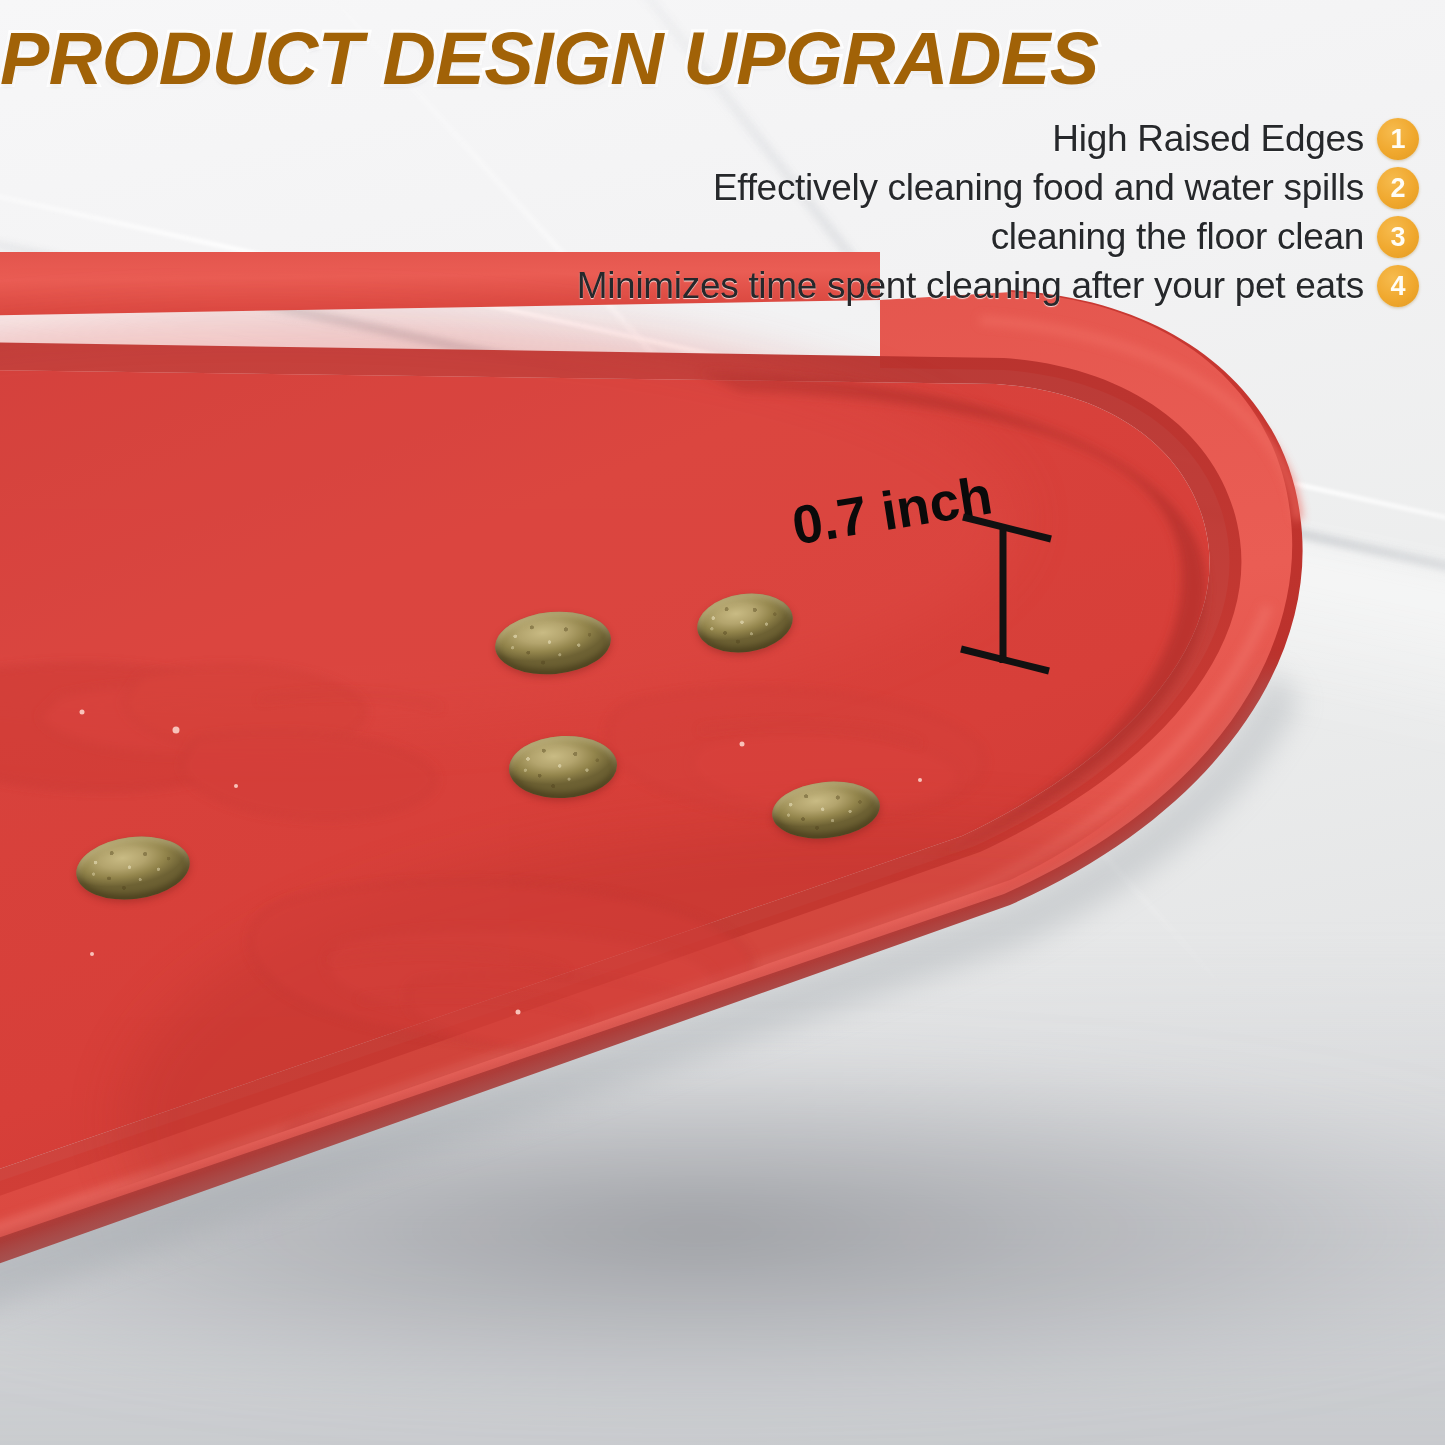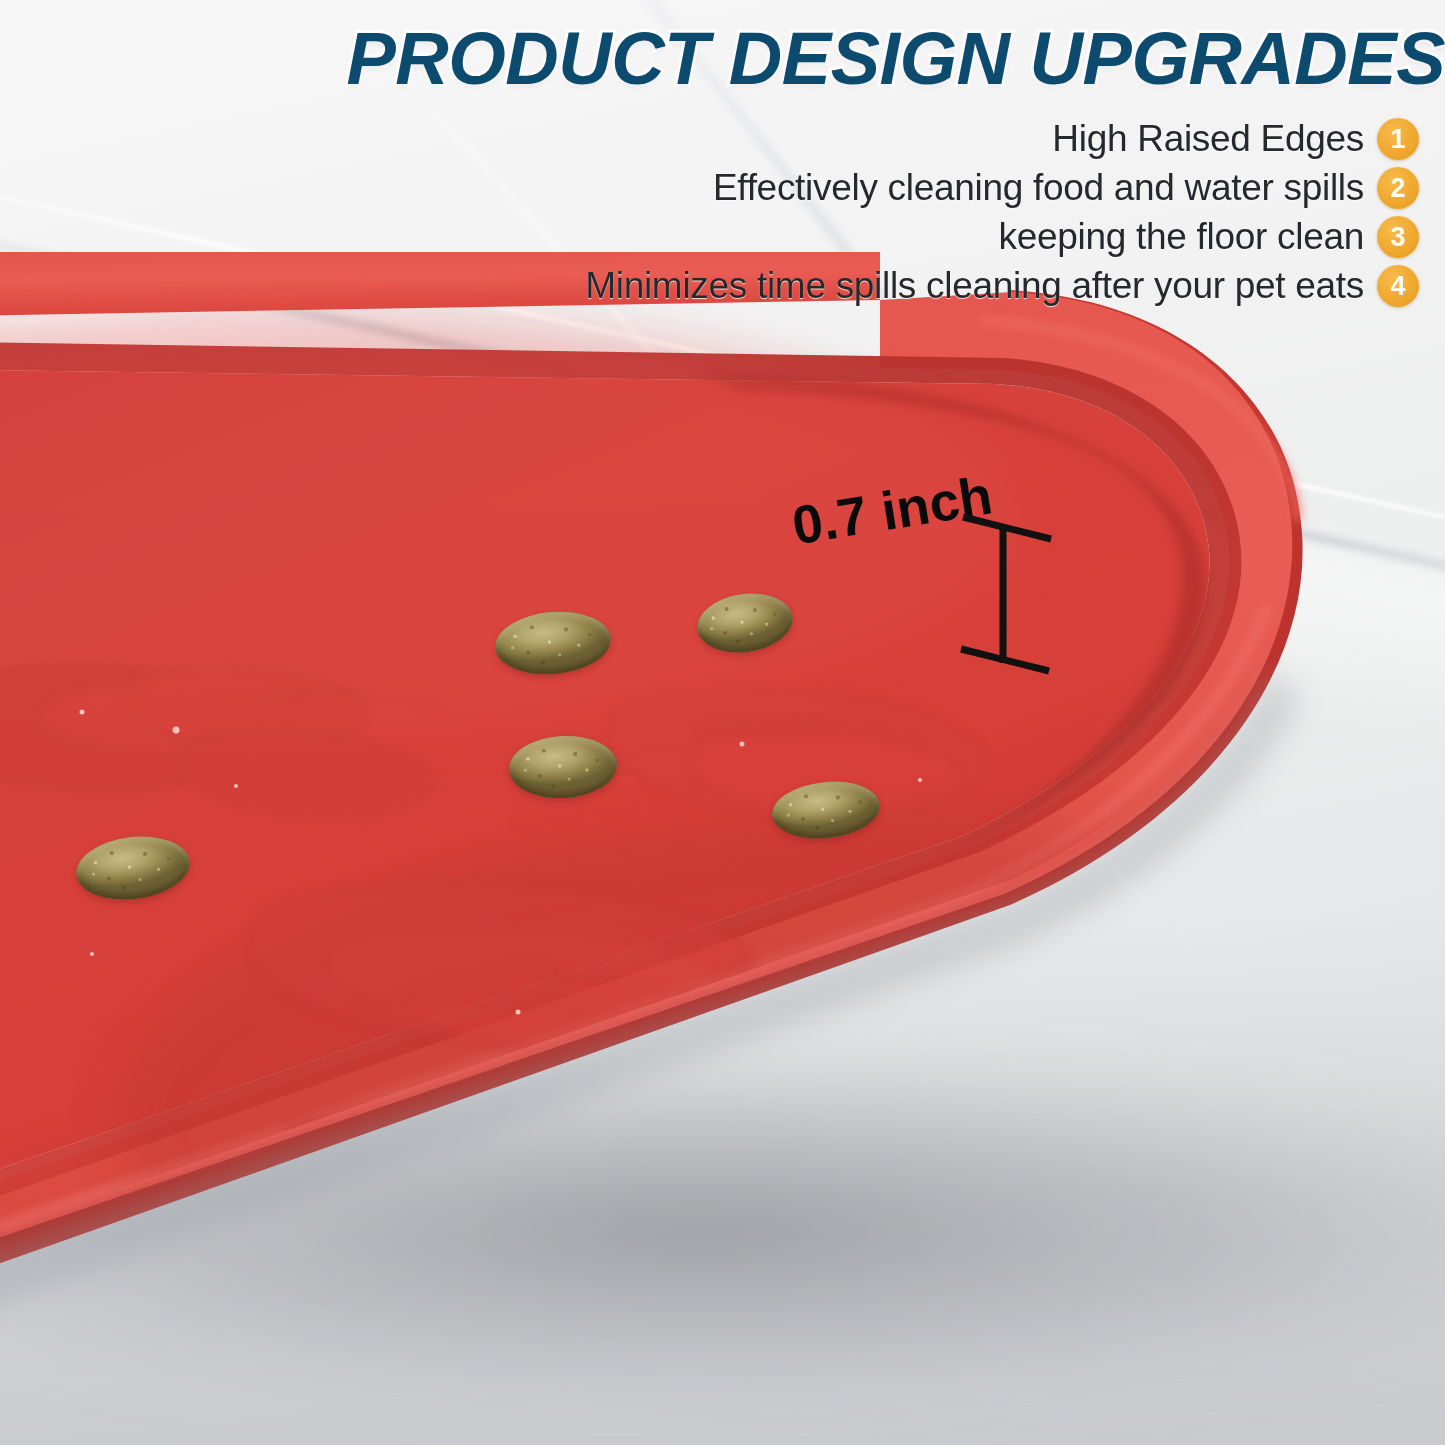--- a/index.html
+++ b/index.html
@@ -108,26 +108,26 @@
       radial-gradient(circle at 82% 42%, rgba(95,80,38,.75) 0 1.6px, transparent 2px),
       radial-gradient(circle at 40% 80%, rgba(80,66,30,.8) 0 1.8px, transparent 2.2px),
       radial-gradient(circle at 15% 52%, rgba(238,230,192,.7) 0 1.4px, transparent 1.9px);
   }
 
   
   #headline {
     position: absolute;
     left: 0; right: 0;
     top: 16px;
-    text-align: right;
+    text-align: left;
     font-size: 74px;
     font-weight: bold;
     font-style: italic;
     letter-spacing: -0.5px;
-    color: #0c4a6e;
+    color: #a16207;
     white-space: nowrap;
     -webkit-text-stroke: 6px #ffffff;
     paint-order: stroke fill;
     text-shadow:
       0 0 3px rgba(255,255,255,.95),
       0 2px 4px rgba(120,120,130,.22);
   }
 
   
   #feature-list {
@@ -399,25 +399,25 @@
   <div id="feature-list">
     <div class="feature-row">
       <span class="feature-text">High Raised Edges</span>
       <span class="feature-badge">1</span>
     </div>
     <div class="feature-row">
       <span class="feature-text">Effectively cleaning food and water spills</span>
       <span class="feature-badge">2</span>
     </div>
     <div class="feature-row">
-      <span class="feature-text">keeping the floor clean</span>
+      <span class="feature-text">cleaning the floor clean</span>
       <span class="feature-badge">3</span>
     </div>
     <div class="feature-row">
-      <span class="feature-text">Minimizes time spills cleaning after your pet eats</span>
+      <span class="feature-text">Minimizes time spent cleaning after your pet eats</span>
       <span class="feature-badge">4</span>
     </div>
   </div>
 
   <div id="dim-label">0.7 inch</div>
   <svg id="dim-beam" width="110" height="190" viewBox="0 0 110 190">
 
     <path d="M 8,22 L 96,44" stroke="#111111" stroke-width="7" stroke-linecap="butt"></path>
 
     <path d="M 48,30 L 48,168" stroke="#111111" stroke-width="7" stroke-linecap="butt"></path>

